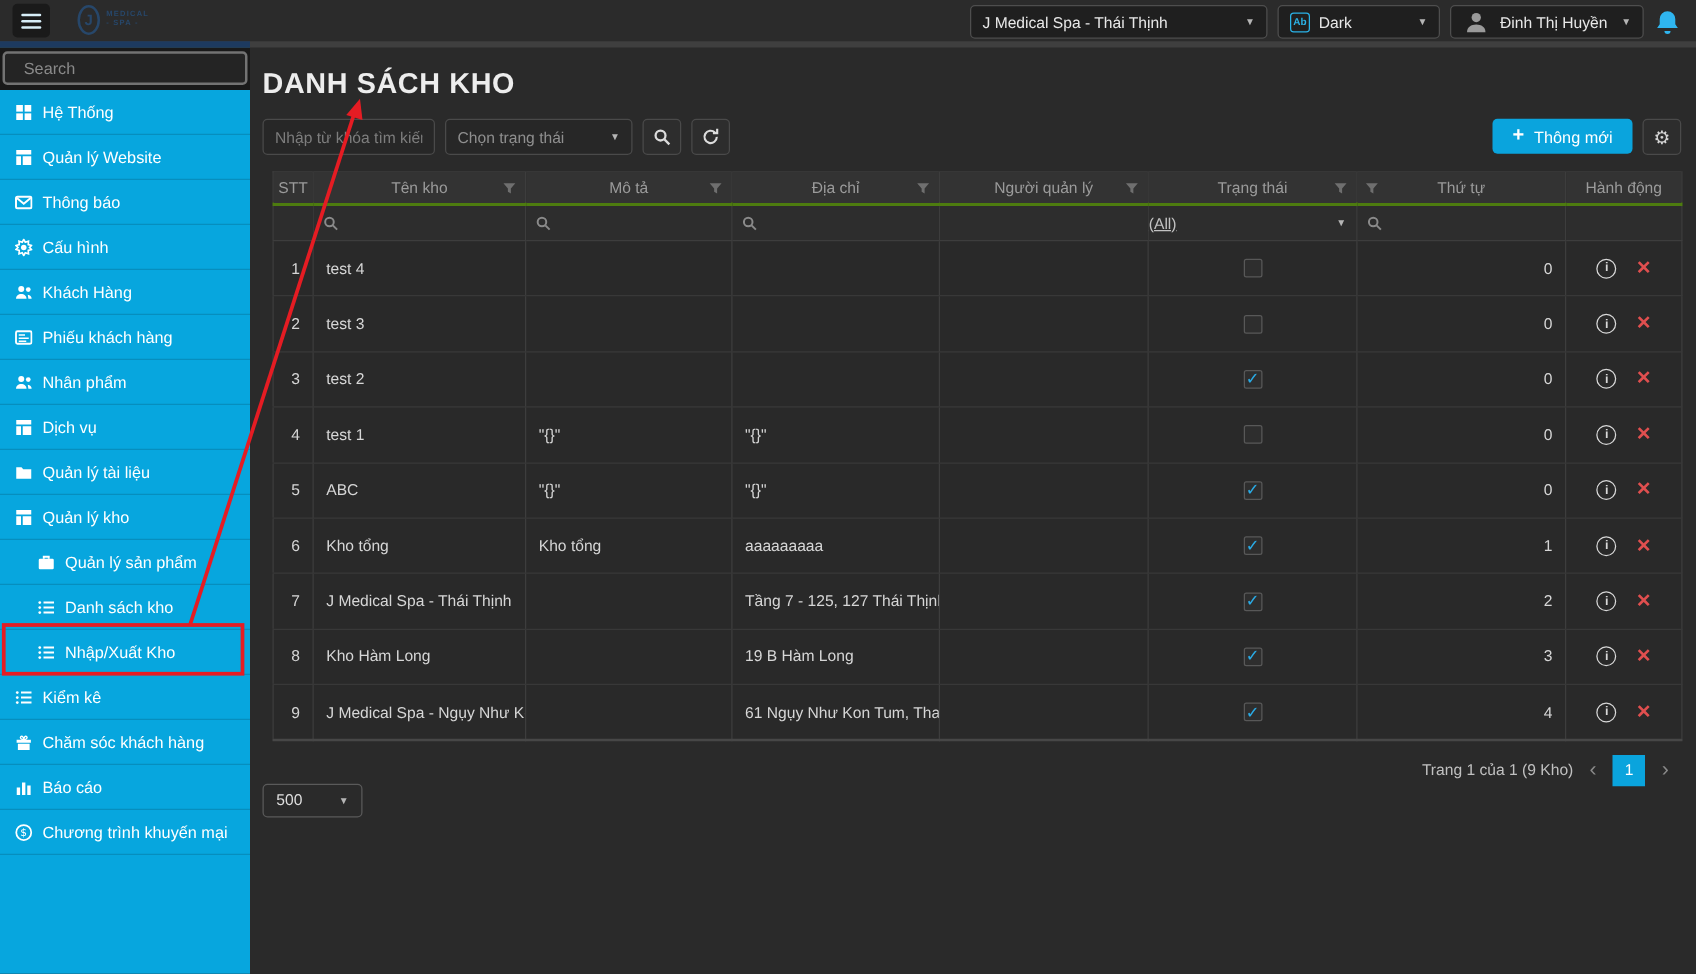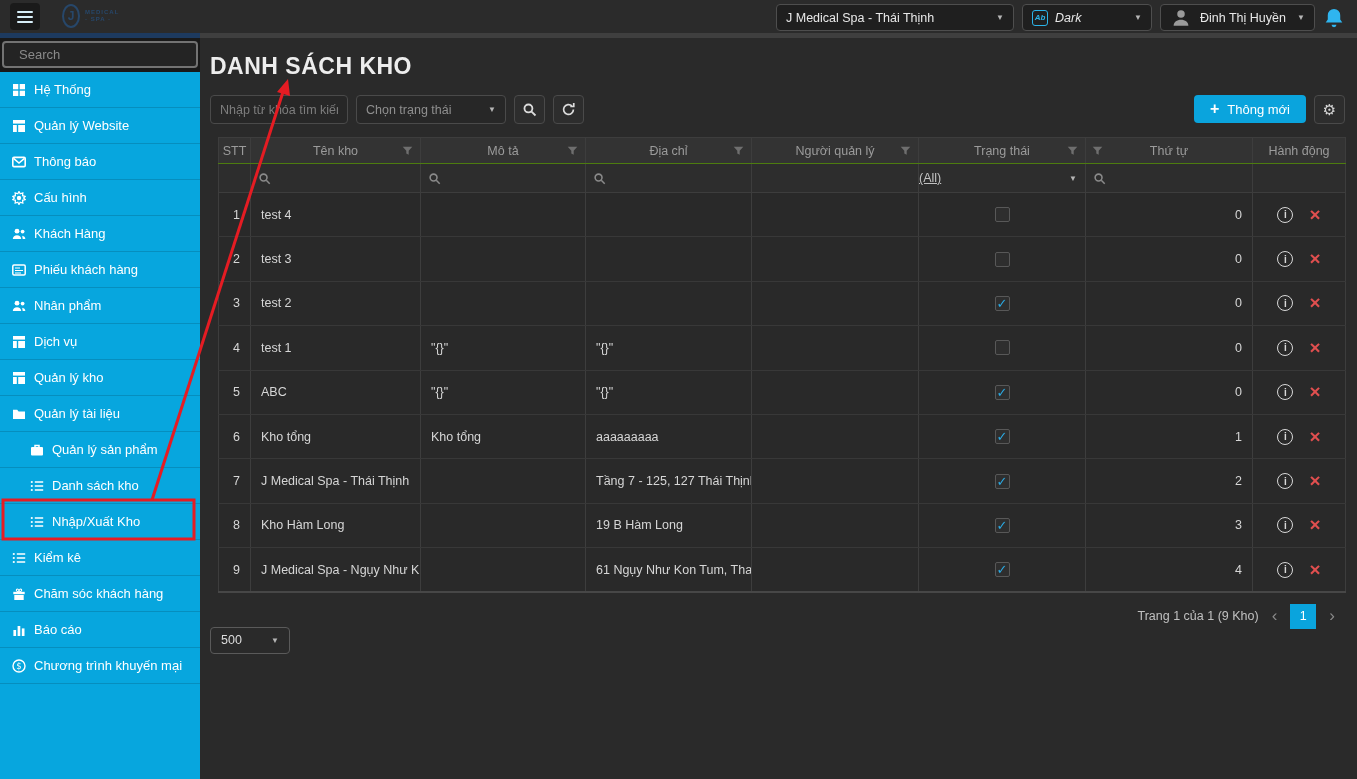--- a/index.html
+++ b/index.html
@@ -18,21 +18,21 @@
   .logo { position:absolute; left:62px; top:4px; display:flex; align-items:center; gap:5px; color:#27476a; }
   .logo-j { width:18px; height:24px; border:2px solid #27476a; border-radius:50%;
     display:flex; align-items:center; justify-content:center; font-size:12px; font-weight:bold; }
   .logo-txt { font-size:6px; font-weight:bold; letter-spacing:1px; line-height:7px; }
   .topbar-right { position:absolute; right:12px; top:4px; display:flex; align-items:center; gap:8px; }
   .tb-select { height:27px; background:#1f1f1f; border:1px solid #4e4e4e; border-radius:4px;
     display:flex; align-items:center; padding:0 9px; font-size:12.5px; color:#e8e8e8; cursor:pointer; position:relative; }
   .tb-select .caret { margin-left:auto; }
   .caret { font-size:8px; color:#b5b5b5; }
   .w-spa { width:238px; }
-  .w-theme { width:130px; gap:7px;font-style:italic; }
+  .w-theme { width:130px; gap:7px; }
   .w-user { width:155px; gap:8px; }
   .theme-ab { width:16px; height:16px; border:1px solid #2bb3e8; color:#2bb3e8; border-radius:3px;
     font-size:8px; display:flex; align-items:center; justify-content:center; font-weight:bold; }
   .avatar { color:#9a9a9a; width:22px; height:22px; }
   .bell { color:#2fb5ef; width:22px; height:22px; cursor:pointer; }
 
   
   .sidebar { position:absolute; left:0; top:38px; width:200px; height:741px; background:#07a6de; z-index:5; }
   .side-search-strip { height:34px; background:#191919; padding:3px 2px; }
   .side-search { height:27px; background:#242424; border:2px solid #737373; border-radius:4px;
@@ -61,21 +61,21 @@
   .toolbar-right { position:absolute; right:12px; top:0; display:flex; gap:8px; }
   .btn-add { height:28px; background:#0aa4dd; border-radius:4px; color:#fff; font-size:13px;
     display:flex; align-items:center; gap:8px; padding:0 16px; cursor:pointer; }
   .btn-add .plus { font-size:16px; font-weight:bold; }
 
   
   .tbl { margin:13px 0 0 18px; width:1127px; border-collapse:collapse; table-layout:fixed;
     border:1px solid #3d3d3d; border-bottom:2px solid #474747; }
   .tbl th, .tbl td { border-right:1px solid #3d3d3d; overflow:hidden; white-space:nowrap; }
   .tbl thead th { height:26px; background:#333333; color:#9b9b9b; font-size:12.5px; font-weight:normal;
-    text-align:center; position:relative; border-bottom:1px solid #4d7c0f; }
+    text-align:center; position:relative; border-bottom:3px solid #4d7c0f; }
   .funnel { position:absolute; top:7px; width:11px; height:11px; color:#6f6f6f; }
   .funnel.right { right:7px; } .funnel.left { left:6px; }
   .tbl .filter-row td { height:29px; background:#2d2d2d; border-bottom:1px solid #3d3d3d; position:relative; }
   .fcell { display:flex; align-items:center; gap:5px; padding:0 7px; height:100%; color:#8a8a8a; }
   .fcell .ic { width:13px; height:13px; flex:0 0 auto; }
   .fcell input { flex:1; min-width:0; background:transparent; border:none; outline:none; color:#ccc;
     font-size:12px; font-family:inherit; }
   .fsel { display:flex; align-items:center; height:100%; color:#c2c2c2;
     font-size:12.5px; cursor:pointer; position:relative;text-decoration:underline; }
   .fsel .caret { position:absolute; right:8px; }
@@ -238,34 +238,34 @@
             <rect x="1" y="1" width="12" height="3.6"></rect>
             <rect x="1" y="6" width="3.8" height="7"></rect>
             <rect x="6.2" y="6" width="6.8" height="7"></rect>
           </svg>
         </span>
         <span>Dịch vụ</span>
       </div>
       <div class="menu-item">
         <span class="ic">
           <svg viewBox="0 0 14 14">
+            <path d="M1 2.8h4.2l1.4 1.6H13V12H1Z"></path>
+          </svg>
+        </span>
+        <span>Quản lý tài liệu</span>
+      </div>
+      <div class="menu-item">
+        <span class="ic">
+          <svg viewBox="0 0 14 14">
             <rect x="1" y="1" width="12" height="3.6"></rect>
             <rect x="1" y="6" width="3.8" height="7"></rect>
             <rect x="6.2" y="6" width="6.8" height="7"></rect>
           </svg>
         </span>
         <span>Quản lý kho</span>
-      </div>
-      <div class="menu-item">
-        <span class="ic">
-          <svg viewBox="0 0 14 14">
-            <path d="M1 2.8h4.2l1.4 1.6H13V12H1Z"></path>
-          </svg>
-        </span>
-        <span>Quản lý tài liệu</span>
       </div>
       <div class="menu-item sub">
         <span class="ic">
           <svg viewBox="0 0 14 14">
             <rect x="1" y="4" width="12" height="8.4" rx="1"></rect>
             <path d="M5 4V2.4h4V4" fill="none" stroke="currentColor" stroke-width="1.5"></path>
           </svg>
         </span>
         <span>Quản lý sản phẩm</span>
       </div>

